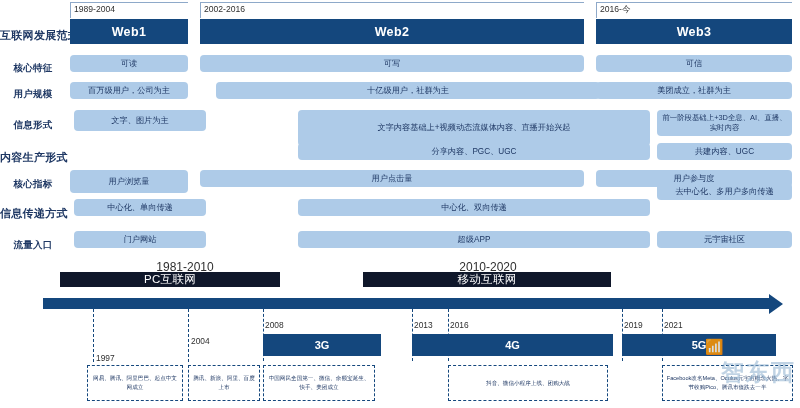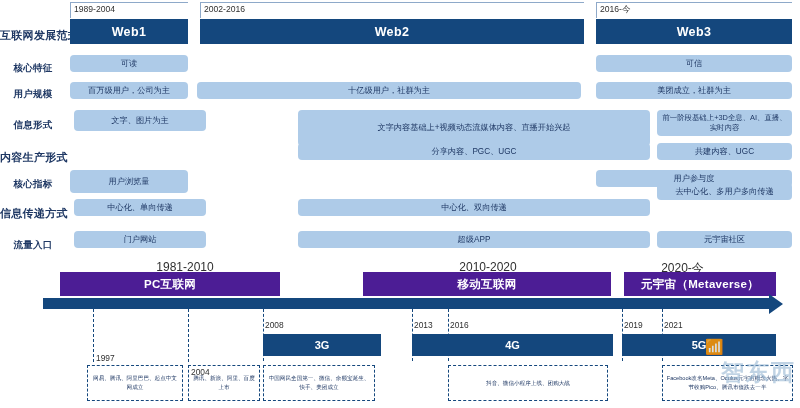--- a/index.html
+++ b/index.html
@@ -62,23 +62,23 @@
 
   
   .timeline{position:absolute;left:0;top:258px;width:800px;height:150px;}
 
   .phaselbl{
     position:absolute;
     font-size:12px;color:#2f2f2f;
     text-align:center;white-space:nowrap;
   }
   .phasebar{
-    position:absolute;height:24px;
-    background:#4c1d95;color:#fff;
-    font-size:11.5px;font-weight:bold;
+    position:absolute;height:15px;
+    background:#0f172a;color:#fff;
+    font-size:11.5px;font-weight:normal;
     display:flex;align-items:center;justify-content:center;
     letter-spacing:.3px;
   }
   .axis{
     position:absolute;left:43px;top:null;
     height:11px;background:#14477d;
   }
   .axis-arrow{
     position:absolute;width:0;height:0;
     border-top:10px solid transparent;
@@ -153,23 +153,25 @@
     <div class="cell" style="left:74px;top:110px;width:132px;height:21px">文字、图片为主</div>
     <div class="cell" style="left:70px;top:170px;width:118px;height:23px">用户浏览量</div>
     <div class="cell" style="left:74px;top:199px;width:132px;height:17px">中心化、单向传递</div>
     <div class="cell" style="left:74px;top:231px;width:132px;height:17px">门户网站</div>
 
     <div class="eracol" style="left:200px;width:384px">
       <div class="datebox" style="width:384px"></div>
       <div class="datelbl">2002-2016</div>
       <div class="headerbar" style="left:0;width:384px">Web2</div>
     </div>
-    <div class="cell" style="left:197px;top:82px;width:384px;height:17px">十亿级用户，社群为主</div>
+    <div class="cell" style="left:200px;top:55px;width:384px;height:17px">可写</div>
+    <div class="cell" style="left:216px;top:82px;width:384px;height:17px">十亿级用户，社群为主</div>
     <div class="cell" style="left:298px;top:110px;width:352px;height:36px">文字内容基础上+视频动态流媒体内容、直播开始兴起</div>
     <div class="cell" style="left:298px;top:143px;width:352px;height:17px">分享内容、PGC、UGC</div>
+    <div class="cell" style="left:200px;top:170px;width:384px;height:17px">用户点击量</div>
     <div class="cell" style="left:298px;top:199px;width:352px;height:17px">中心化、双向传递</div>
     <div class="cell" style="left:298px;top:231px;width:352px;height:17px">超级APP</div>
 
     <div class="eracol" style="left:596px;width:196px">
       <div class="datebox" style="width:196px"></div>
       <div class="datelbl">2016-今</div>
       <div class="headerbar" style="left:0;width:196px">Web3</div>
     </div>
     <div class="cell" style="left:596px;top:55px;width:196px;height:17px">可信</div>
     <div class="cell" style="left:596px;top:82px;width:196px;height:17px">美团成立，社群为主</div>
@@ -177,39 +179,37 @@
     <div class="cell" style="left:657px;top:143px;width:135px;height:17px">共建内容、UGC</div>
     <div class="cell" style="left:596px;top:170px;width:196px;height:17px">用户参与度</div>
     <div class="cell" style="left:657px;top:183px;width:135px;height:17px">去中心化、多用户多向传递</div>
     <div class="cell" style="left:657px;top:231px;width:135px;height:17px">元宇宙社区</div>
   </div>
 
   <div class="timeline">
 
     <div class="phaselbl" style="left:60px;top:2px;width:250px">1981-2010</div>
     <div class="phaselbl" style="left:363px;top:2px;width:250px">2010-2020</div>
-    <div class="phaselbl" style="left:590px;top:2px;width:185px">2020-今</div>
 
     <div class="phasebar" style="left:60px;top:14px;width:220px">PC互联网</div>
     <div class="phasebar" style="left:363px;top:14px;width:248px">移动互联网</div>
-    <div class="phasebar" style="left:624px;top:14px;width:152px">元宇宙（Metaverse）</div>
 
     <div class="axis" style="left:43px;top:40px;width:728px"></div>
     <div class="axis-arrow" style="left:769px;top:35.5px"></div>
 
     <div class="vline" style="left:93px;top:51px;height:53px"></div>
     <div class="vline" style="left:188px;top:51px;height:53px"></div>
     <div class="vline" style="left:263px;top:51px;height:52px"></div>
     <div class="vline" style="left:412px;top:51px;height:52px"></div>
     <div class="vline" style="left:448px;top:51px;height:52px"></div>
     <div class="vline" style="left:622px;top:51px;height:52px"></div>
     <div class="vline" style="left:662px;top:51px;height:52px"></div>
 
     <div class="yearlbl" style="left:96px;top:95px">1997</div>
-    <div class="yearlbl" style="left:191px;top:109px">2004</div>
+    <div class="yearlbl" style="left:191px;top:78px">2004</div>
     <div class="yearlbl" style="left:265px;top:62px">2008</div>
     <div class="yearlbl" style="left:414px;top:62px">2013</div>
     <div class="yearlbl" style="left:450px;top:62px">2016</div>
     <div class="yearlbl" style="left:624px;top:62px">2019</div>
     <div class="yearlbl" style="left:664px;top:62px">2021</div>
 
     <div class="gbar" style="left:263px;top:76px;width:118px">3G</div>
     <div class="gbar" style="left:412px;top:76px;width:201px">4G</div>
     <div class="gbar" style="left:622px;top:76px;width:154px">5G</div>
     <div class="wifi" style="left:705px;top:80px">📶</div>

